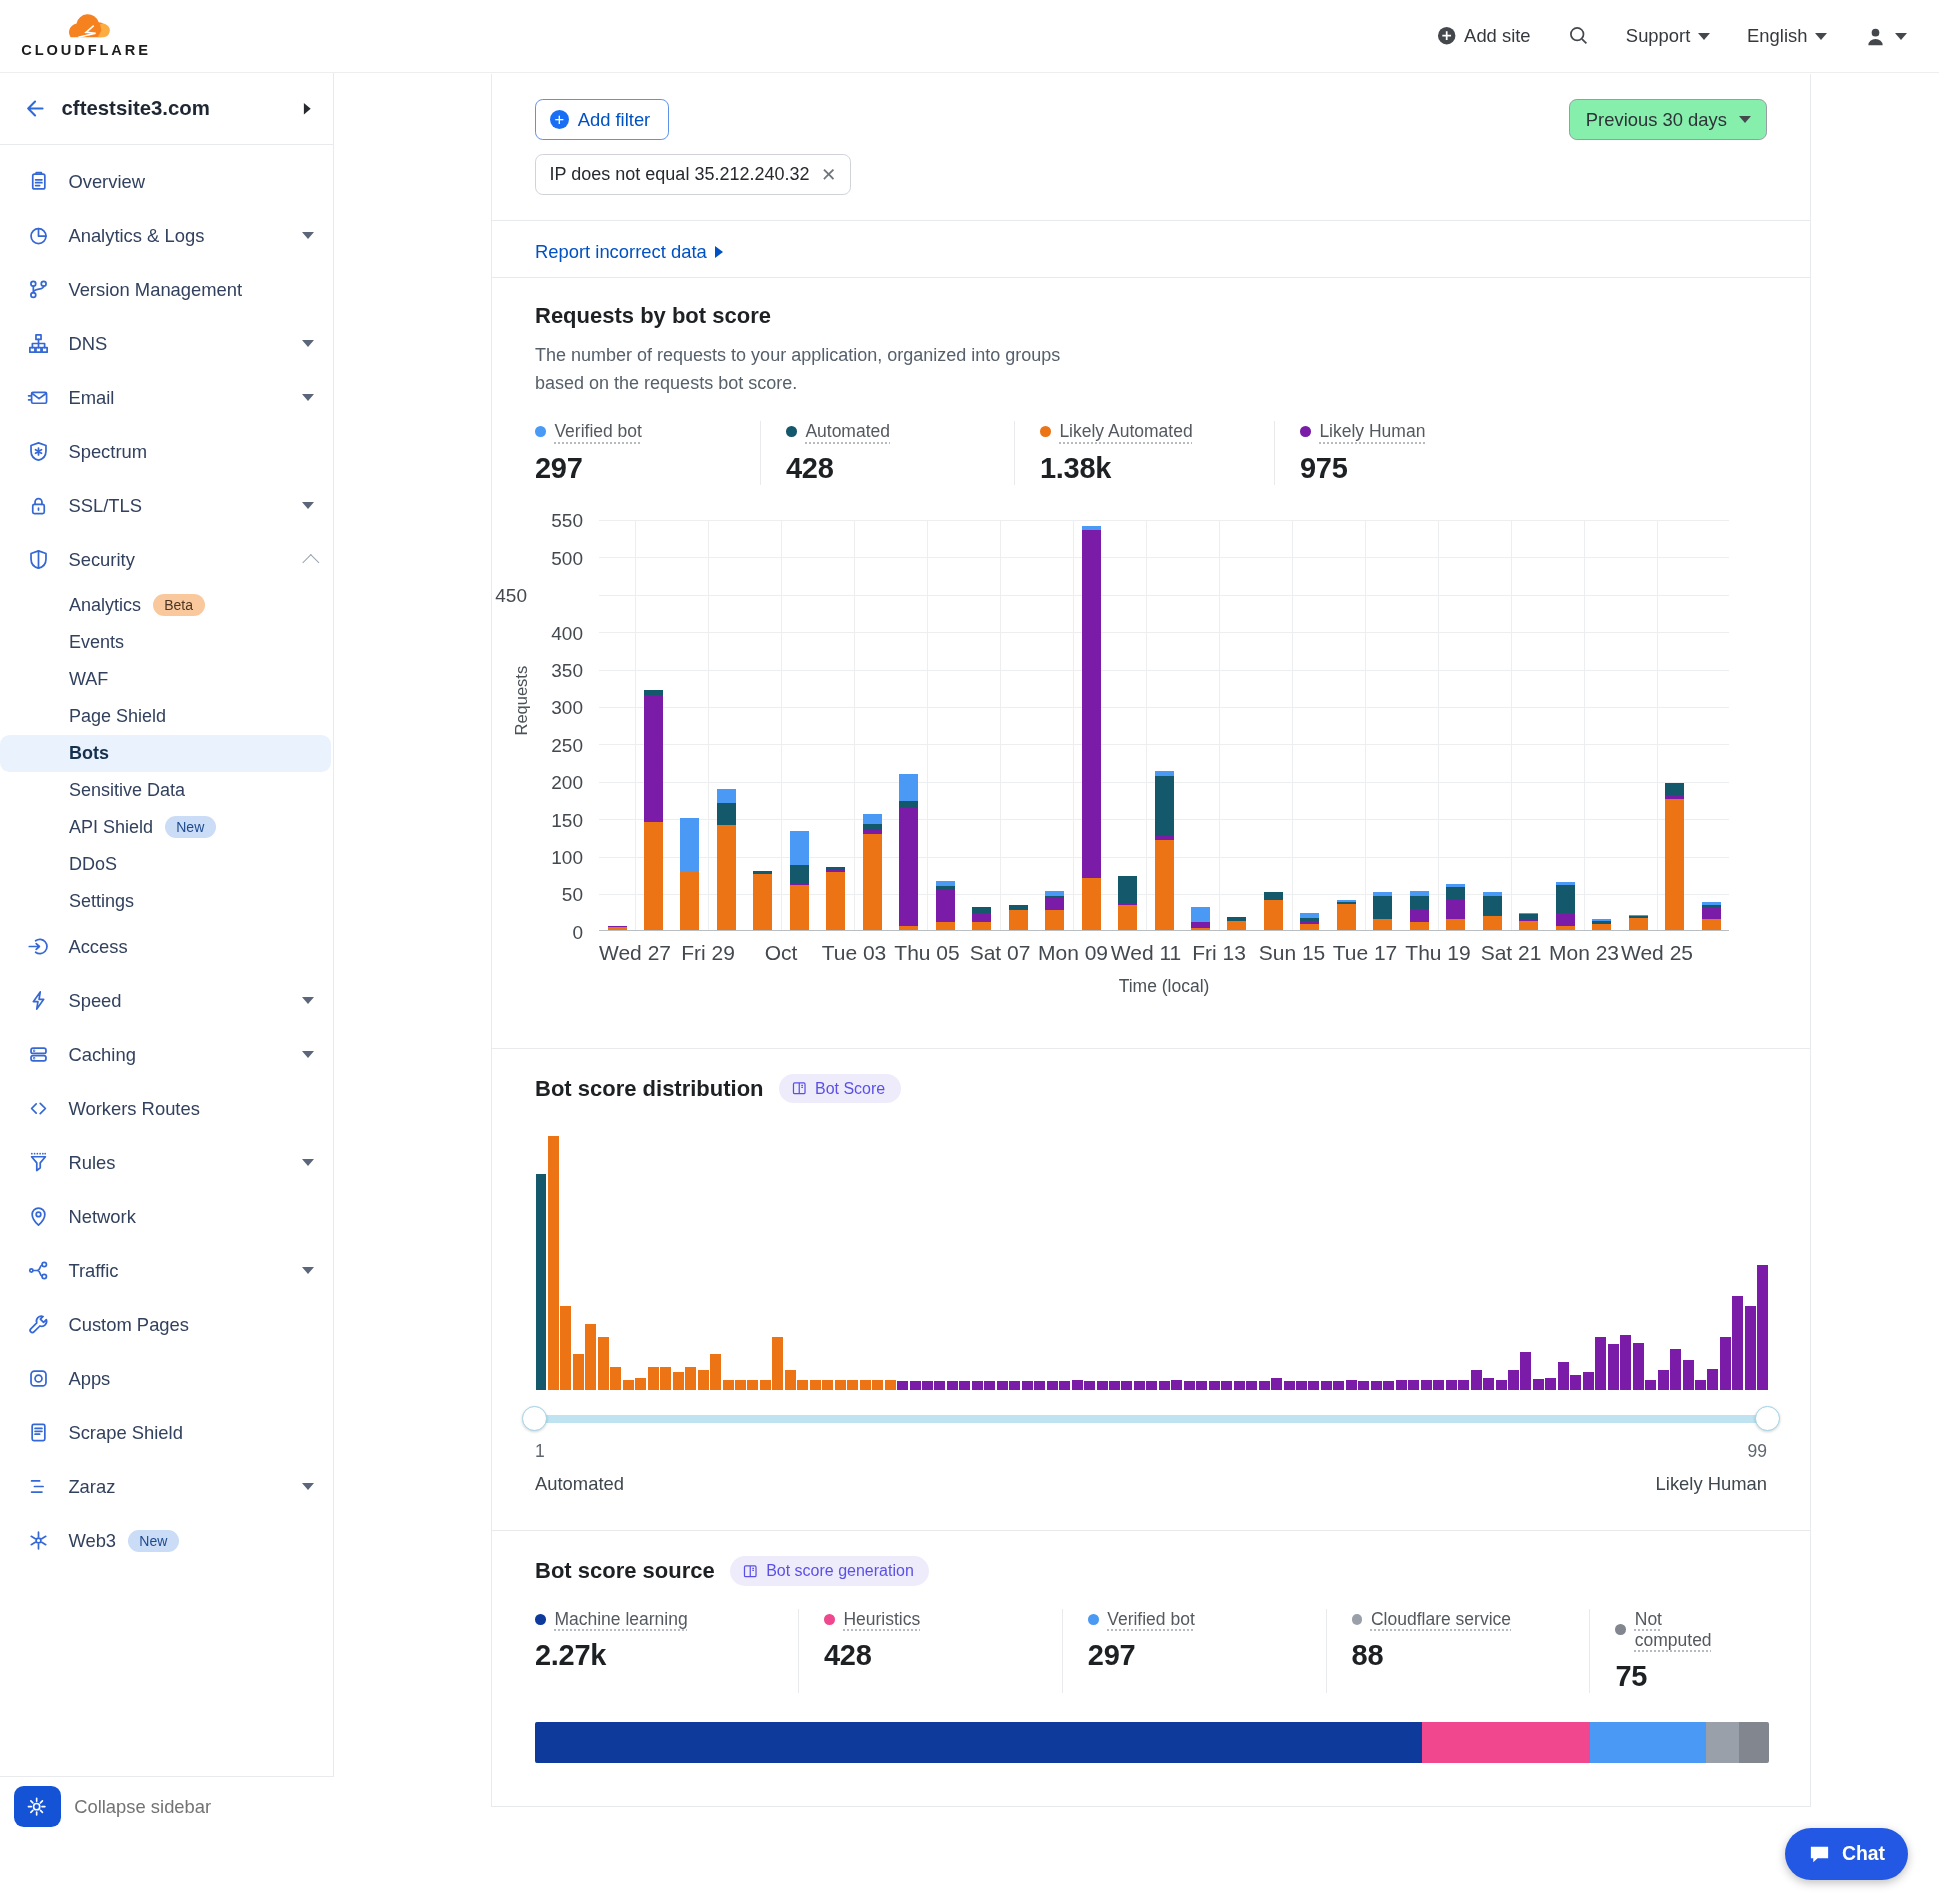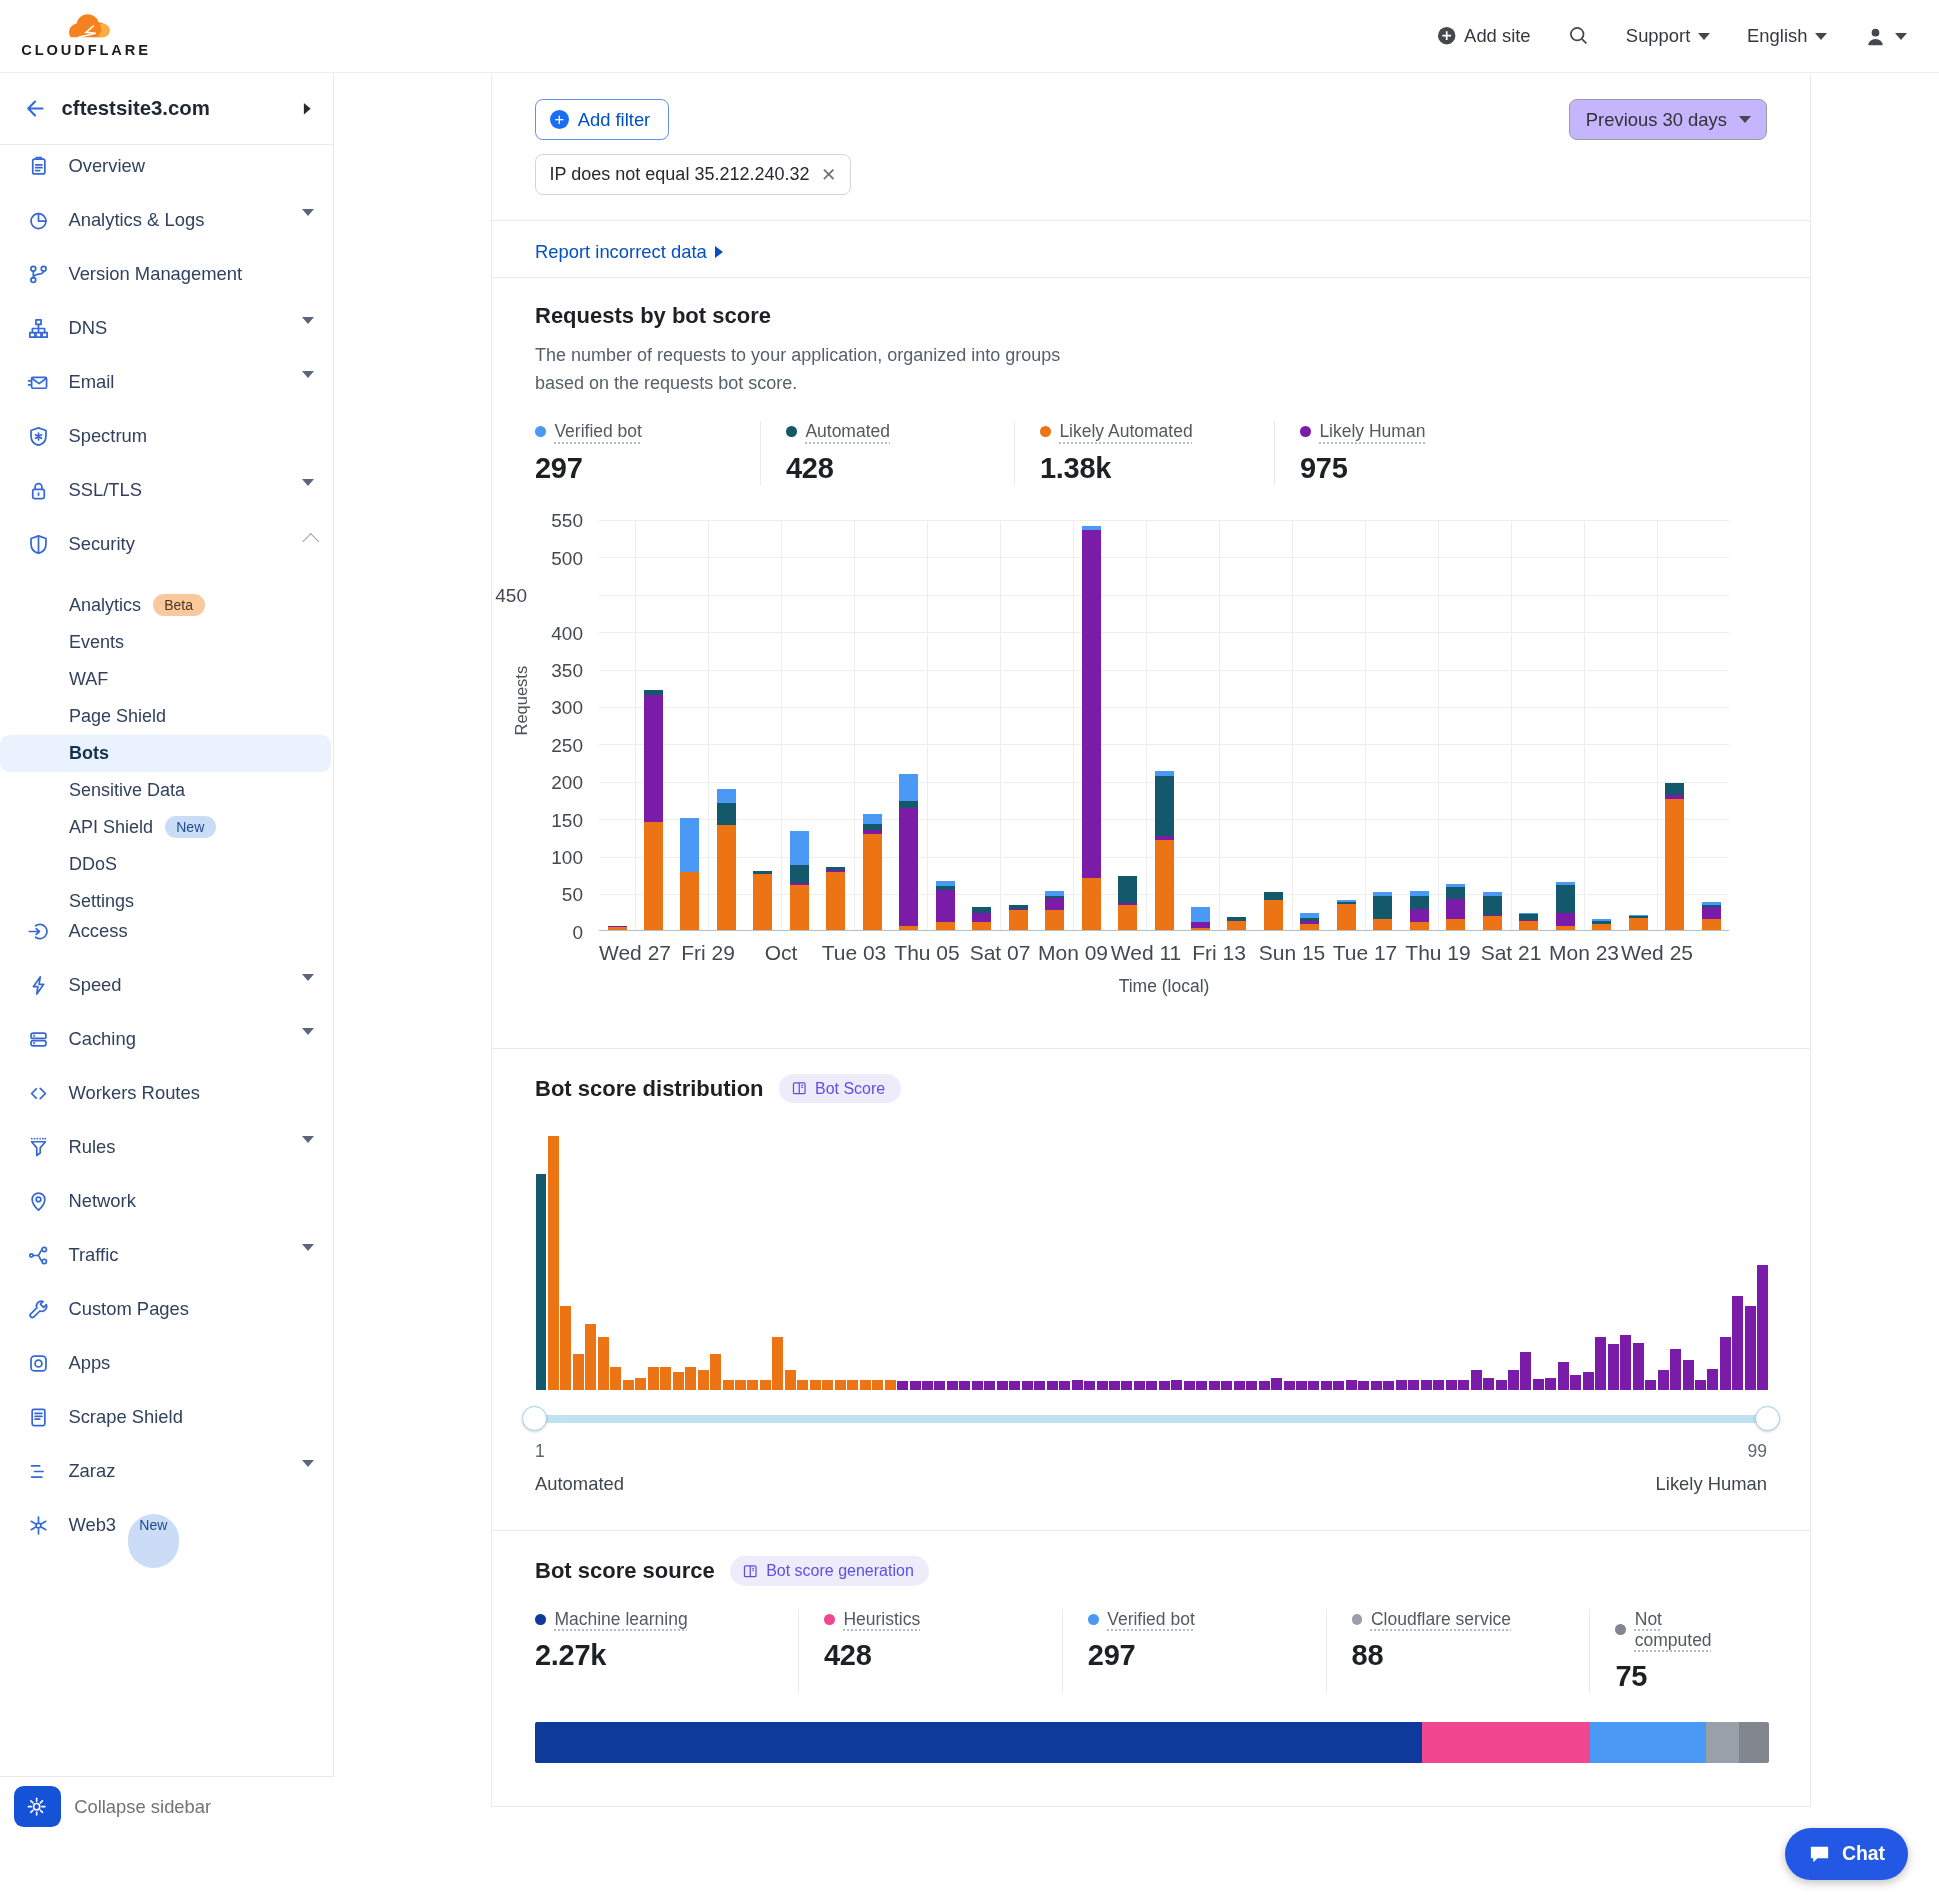--- a/index.html
+++ b/index.html
@@ -18,21 +18,21 @@
     border-top:7.8px solid #44484d; display:inline-block; }
 
   
   .sidebar { position:absolute; left:0; top:73px; width:334px; height:1763px; background:#fff;
     border-right:1px solid #e8eaed; }
   .site-row { height:72px; display:flex; align-items:center; padding:0 19.4px 0 23px;
     border-bottom:1px solid #e8eaed; }
   .site-name { font-size:20.4px; font-weight:700; color:#1f2733; margin-left:15.5px; }
   .site-chevron { margin-left:auto; }
   .nav { padding-top:9.7px; }
-  .nav-item { height:54px; display:flex; padding:0 19.4px 0 27px; cursor:pointer; }
+  .nav-item { height:54px; display:flex; align-items:center; padding:0 19.4px 0 27px; cursor:pointer; }
   .nav-icon { width:23px; height:23px; flex:0 0 23px; display:flex; align-items:center; }
   .nav-icon svg { width:23px; height:23px; }
   .nav-icon svg * { stroke:#3568d4; fill:none; stroke-width:1.5; stroke-linecap:round; stroke-linejoin:round; }
   .nav-label { font-size:18.4px; color:#32415e; font-weight:500; margin-left:18.4px; }
   .nav-caret { margin-left:auto; width:0; height:0; border-left:6.8px solid transparent;
     border-right:6.8px solid transparent; border-top:7.8px solid #5b667a; }
   .nav-caret.up { border-top:none; border-bottom:none; border-left:none; border-right:none;
     width:11.6px; height:11.6px; border-top:1.9px solid #9aa2ad; border-right:1.9px solid #9aa2ad;
     transform:rotate(-45deg) translateY(3.9px); }
   .sub-item { height:37px; display:flex; align-items:center; padding-left:69px; cursor:pointer;
@@ -54,21 +54,21 @@
 
   .add-filter-btn { display:inline-flex; align-items:center; gap:8.7px; border:1px solid #5e92e8;
     color:#0051c3; border-radius:7.8px; padding:8.7px 17.5px 8.7px 13.6px; font-size:18.4px; cursor:pointer; background:#fff; }
   .plus-circle { width:19.4px; height:19.4px; border-radius:50%; background:#1a6ef5; color:#fff;
     display:inline-flex; align-items:center; justify-content:center; font-size:16.5px; line-height:1; }
   .chip { display:inline-flex; align-items:center; gap:11.6px; border:1px solid #d0d4d9; border-radius:7.8px;
     padding:8.7px 13.6px; font-size:18px; color:#26292e; margin-top:13.6px; background:#fff; }
   .chip .x { color:#6e757c; font-size:18.4px; cursor:pointer; }
   .range-btn { position:absolute; right:43px; top:25px; border:1px solid #969da5; border-radius:7.8px;
     padding:8.7px 15.5px; font-size:18.4px; color:#2f3338; display:flex; align-items:center; gap:11.6px;
-    cursor:pointer; background:#c4b5fd; }
+    cursor:pointer; background:#86efac; }
   .range-btn .caret { border-top-color:#45494e; }
 
   .report-link { color:#0051c3; font-size:18.4px; display:inline-flex; align-items:center; gap:8.7px; cursor:pointer; }
   .report-link .tri { width:0; height:0; border-top:6.8px solid transparent; border-bottom:6.8px solid transparent;
     border-left:8.7px solid #0051c3; }
 
   .sec-title-row { display:flex; align-items:center; gap:15.5px; }
   .sec-title { font-size:22px; font-weight:700; color:#1d2124; }
   .doc-badge { background:#eeecfb; color:#5b50e6; font-size:16px; padding:5.8px 15.5px 5.8px 11.6px;
     border-radius:969px; display:inline-flex; align-items:center; gap:7.8px; cursor:pointer; }

